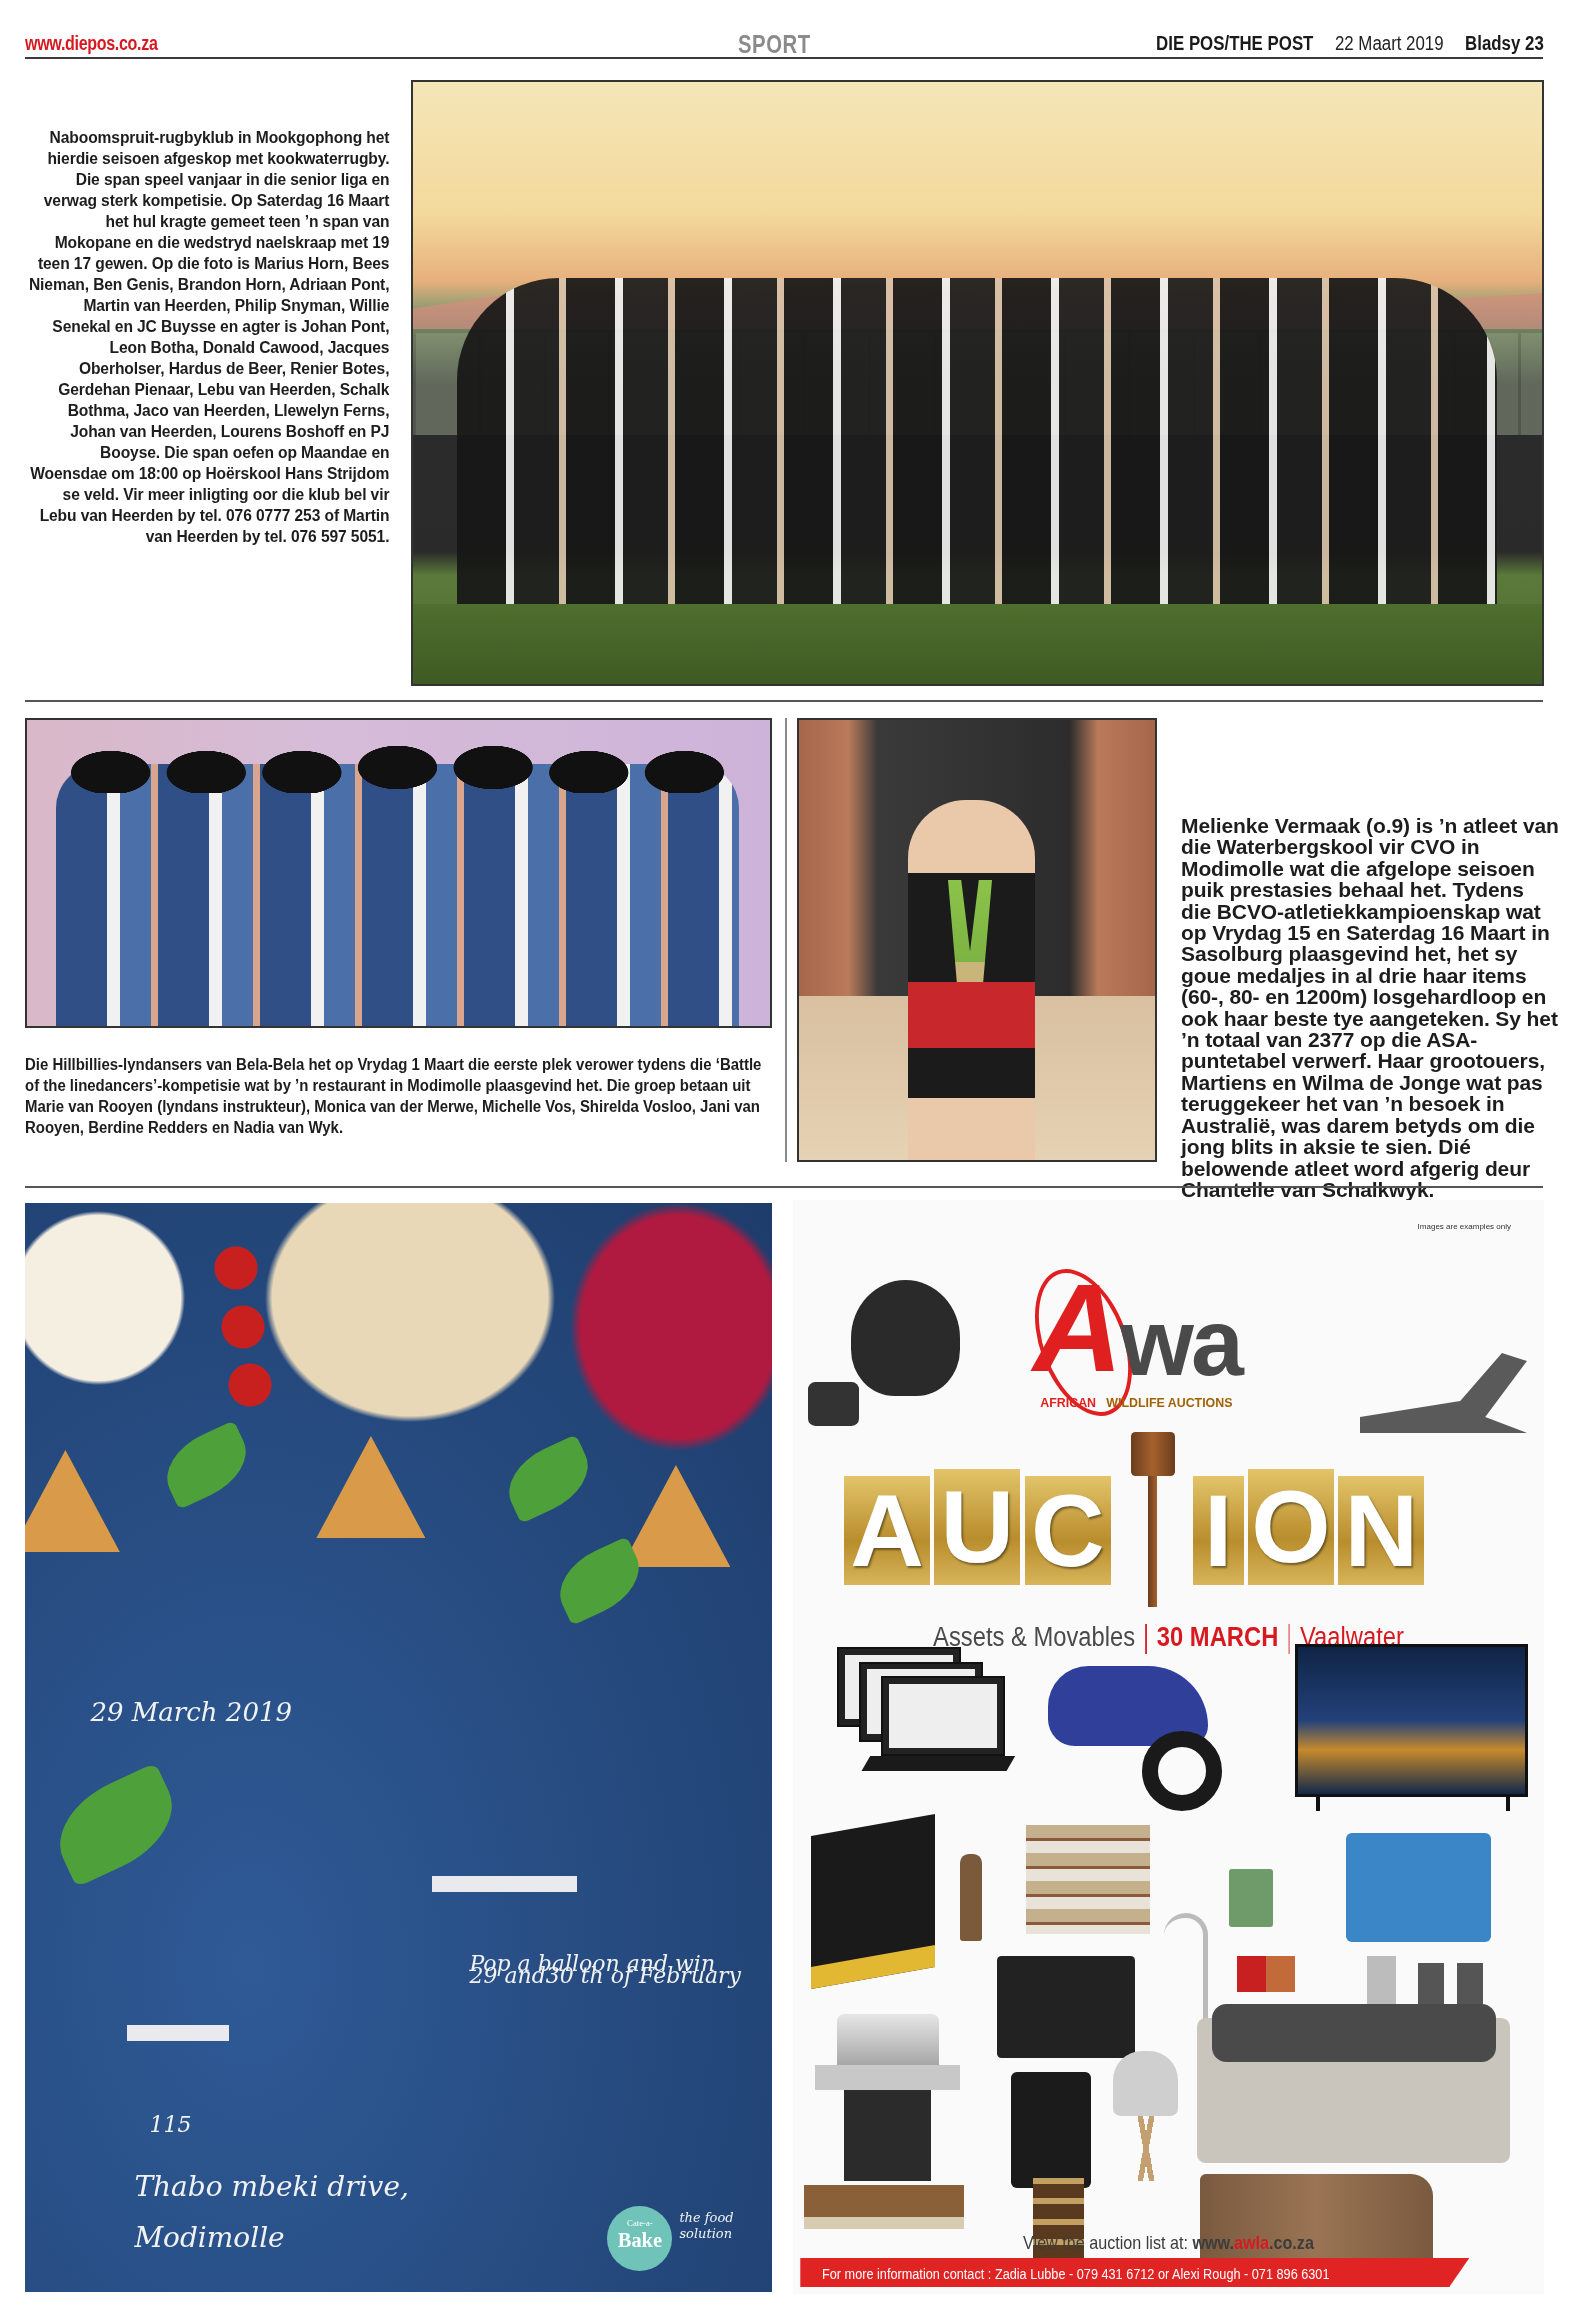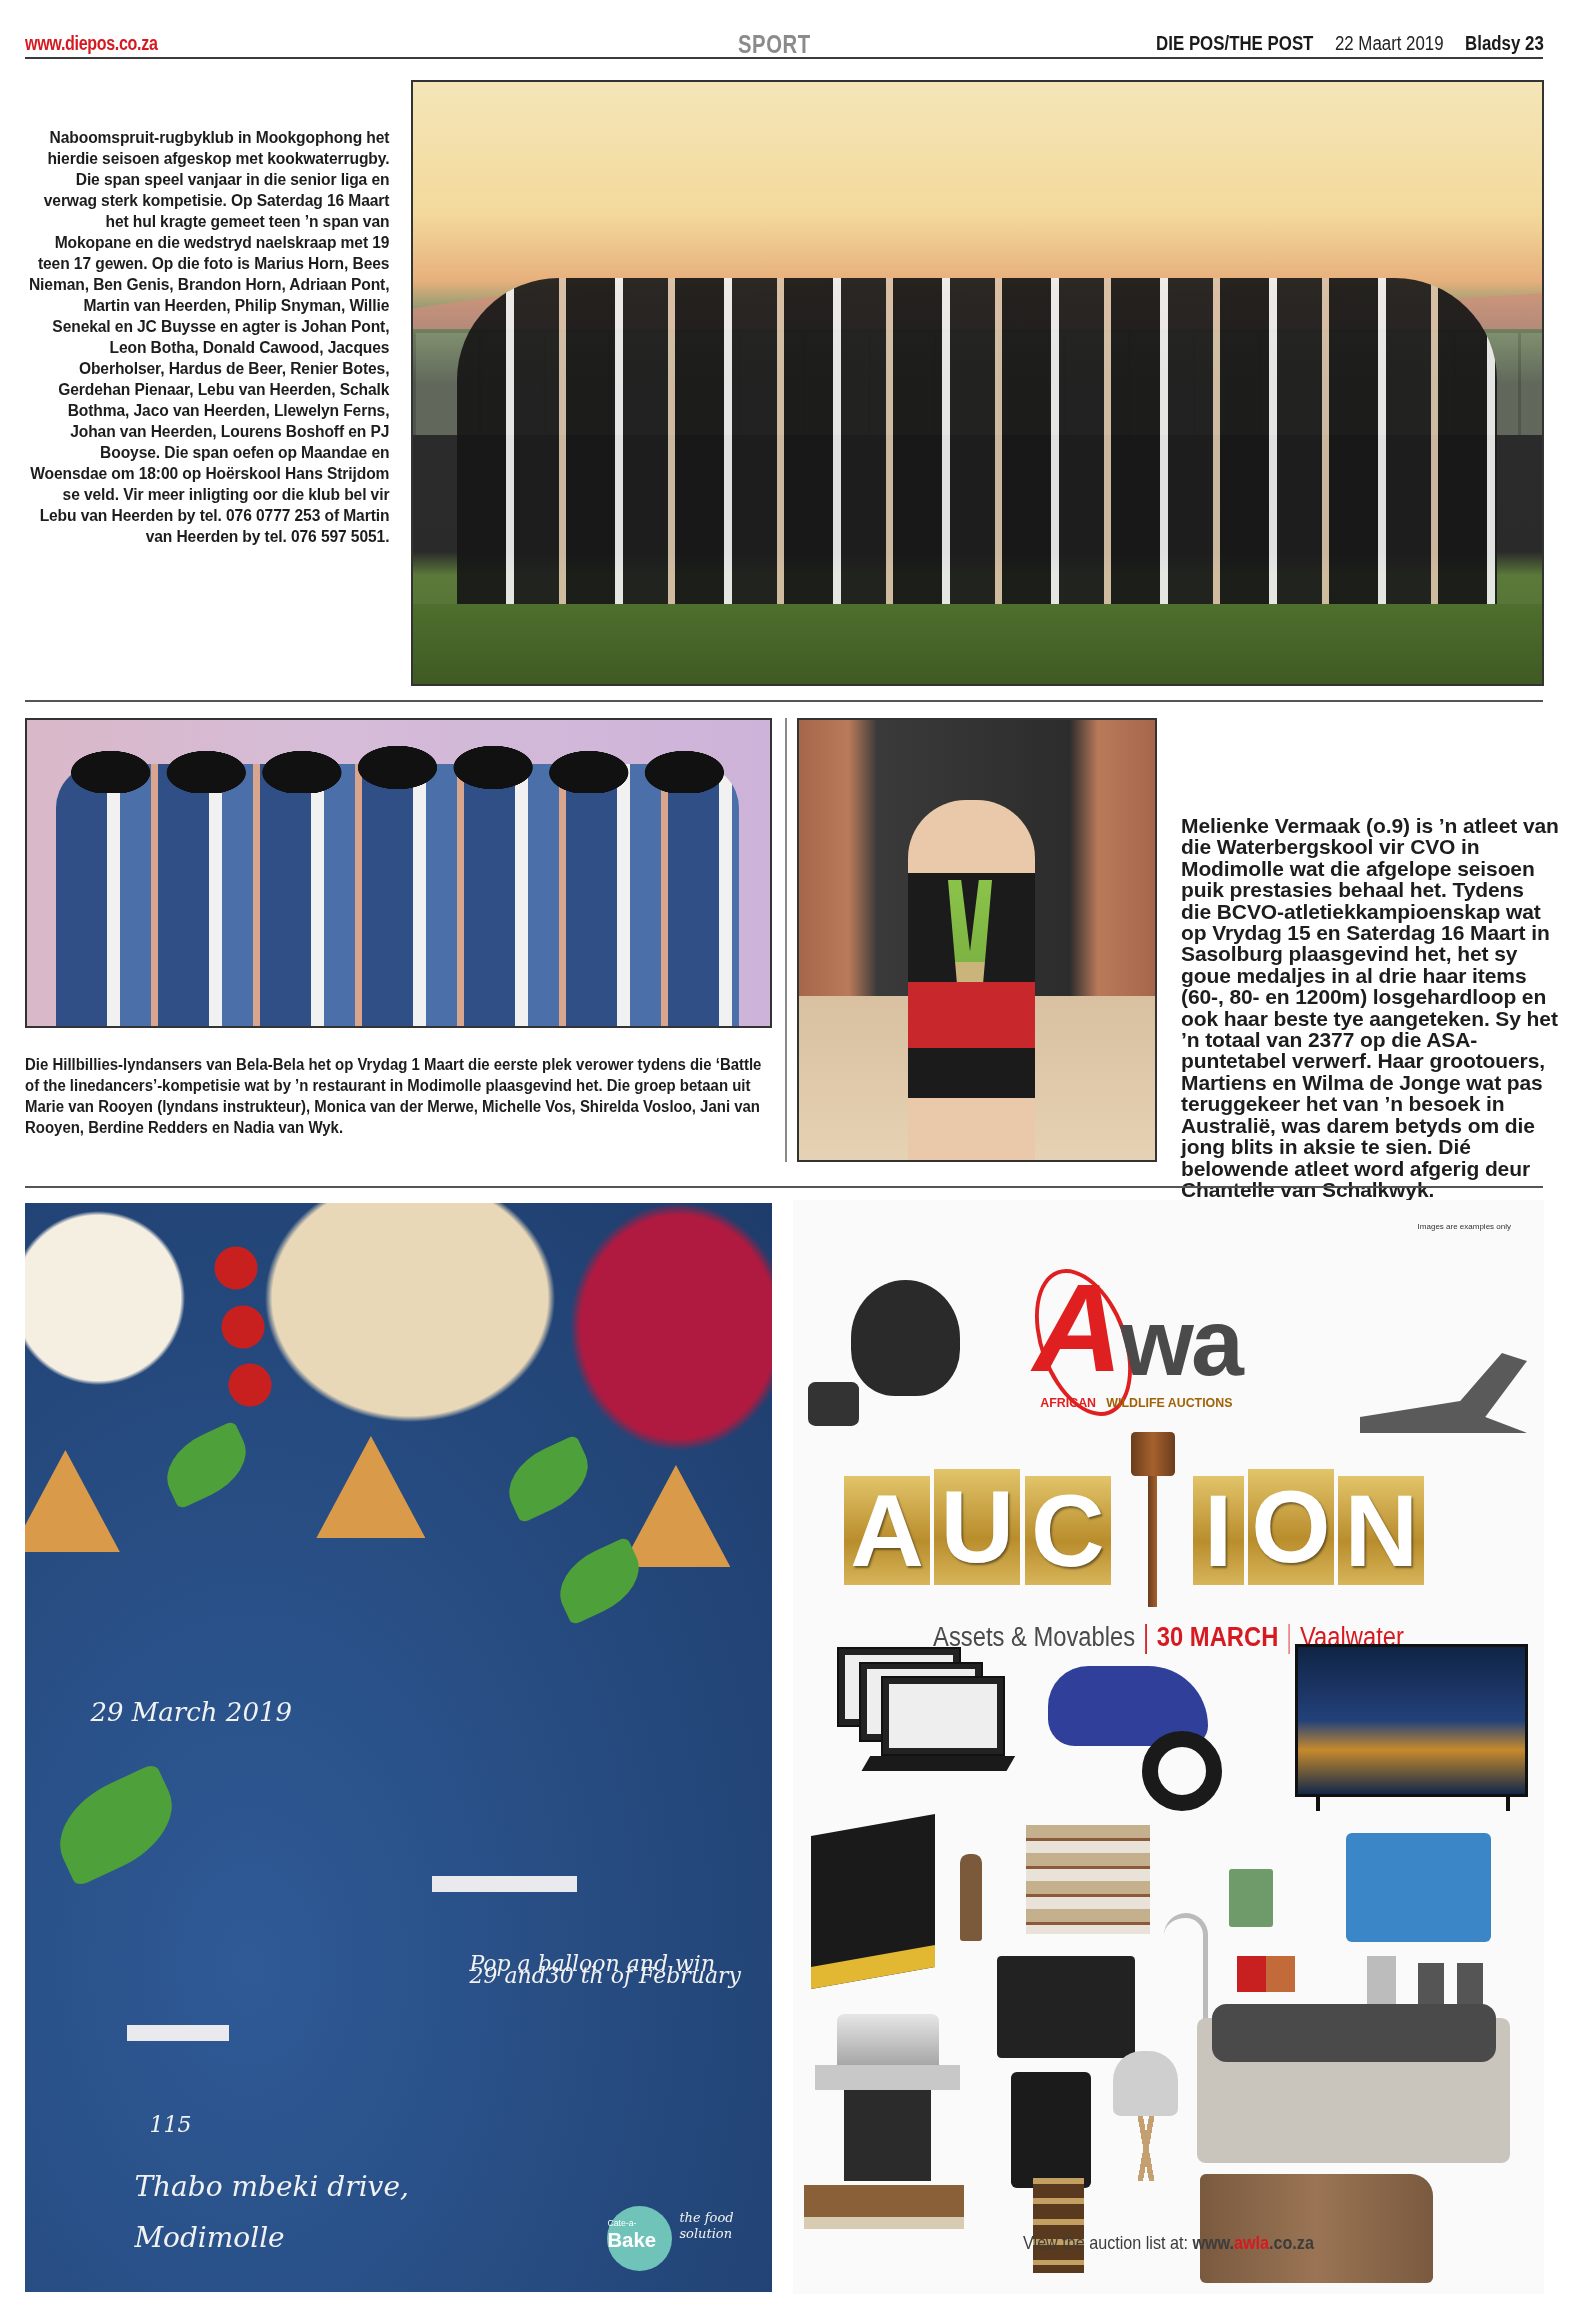--- a/index.html
+++ b/index.html
@@ -68,21 +68,21 @@
       radial-gradient(circle 22px at 218px 124px, #c8201e 95%, transparent 100%),
       radial-gradient(circle 22px at 225px 182px, #c8201e 95%, transparent 100%),
       radial-gradient(ellipse 145px 124px at 385px 95px, #e8d8b8 95%, transparent 100%),
       radial-gradient(ellipse 109px 124px at 654px 124px, #b01a40 90%, transparent 100%);
   }
   .ad-grand .samosa { position: absolute; width: 109px; height: 102px; background: #d99b4a; clip-path: polygon(50% 0, 100% 100%, 0 100%); }
   .ad-grand .leaf { position: absolute; width: 87px; height: 58px; background: #4ea03a; border-radius: 60% 10% 60% 10%; transform: rotate(-25deg); }
   .ad-grand .big { position: absolute; color: #e9e9ee; font-weight: bold; font-size: 167px; line-height: 1; letter-spacing: -2.9px; font-family: "Liberation Sans", sans-serif; }
   .ad-grand .bar { position: absolute; height: 16px; background: #e9e9ee; }
   .ad-grand .script { position: absolute; color: #f2f2f2; font-family: "DejaVu Serif", serif; font-style: italic; }
-  .ad-grand .logo-badge { position: absolute; left: 582px; top: 1003px; width: 65px; height: 65px; border-radius: 50%; background: #6fc3b8; color: #fff; text-align: left; font-size: 8.7px; line-height: 1.1; padding-top: 13px; }
+  .ad-grand .logo-badge { position: absolute; left: 582px; top: 1003px; width: 65px; height: 65px; border-radius: 50%; background: #6fc3b8; color: #fff; text-align: center; font-size: 8.7px; line-height: 1.1; padding-top: 13px; font-family: Liberation Serif, serif; }
   .ad-grand .logo-badge .bake { font-size: 20.4px; font-weight: bold; display: block; }
   .ad-grand .tagline { position: absolute; left: 654px; top: 1007px; width: 65px; color: #f2f2f2; font-family: "DejaVu Serif", serif; font-style: italic; font-size: 13px; line-height: 1.2; }
 
   
   .ad-auction { position: absolute; left: 793px; top: 1200px; width: 751px; height: 1094px; background: #fafafa; overflow: hidden; }
   .ad-auction .note { position: absolute; right: 33px; top: 22px; font-size: 8px; color: #333; }
   .awa-logo { position: absolute; left: 240px; top: 51px; width: 262px; height: 167px; }
   .awa-a { position: absolute; left: 0; top: 14.5px; font-size: 124px; font-weight: bold; font-style: italic; color: #e02020; line-height: 1; }
   .awa-wa { position: absolute; left: 87px; top: 44px; font-size: 95px; font-weight: bold; color: #4a4a4a; line-height: 1; letter-spacing: -2.9px; }
   .awa-ring { position: absolute; left: 7.3px; top: 14.5px; width: 87px; height: 153px; border: 4.4px solid #e02020; border-radius: 50%; transform: rotate(-20deg); }
@@ -274,14 +274,17 @@
     <div class="legs"></div>
   </div>
   <div class="item sofa"></div>
   <div class="item table"></div>
   <div class="item rack"></div>
   <div class="item sideboard"></div>
 
   <div class="view-list">
     <span>View the auction list at: </span><span class="bold">www.</span><span class="red">awla</span><span class="bold">.co.za</span>
   </div>
+  <div class="contact-bar">
+    <span class="contact-text">For more information contact : Zadia Lubbe - 079 431 6712 or Alexi Rough - 071 896  6301</span>
+  </div>
 </div>
 
 
 </body></html>

